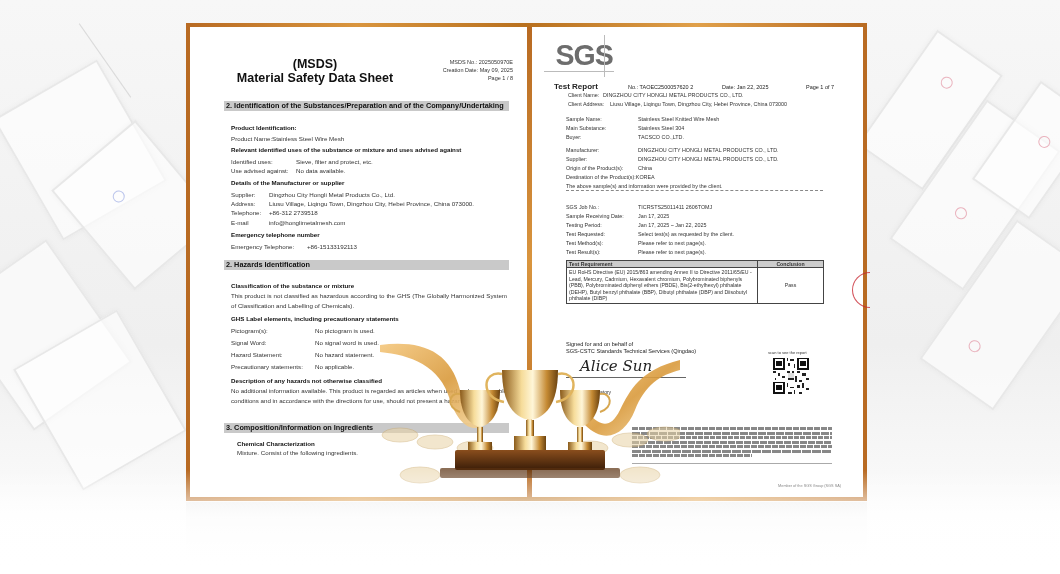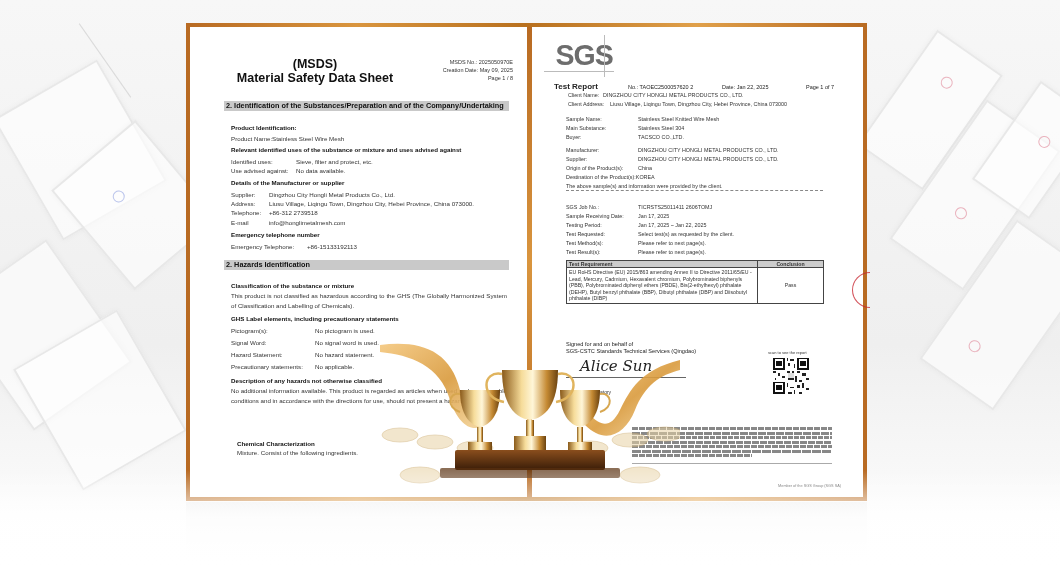--- a/index.html
+++ b/index.html
@@ -139,20 +139,21 @@
       <div class="sub-h" style="top:255px;">Classification of the substance or mixture</div>
       <div class="para" style="top:264px;">This product is not classified as hazardous according to the GHS (The Globally Harmonized System of Classification and Labelling of Chemicals).</div>
       <div class="sub-h" style="top:288px;">GHS Label elements, including precautionary statements</div>
       <div class="row" style="top:300px;"><span class="k" style="width:84px">Pictogram(s):</span><span>No pictogram is used.</span></div>
       <div class="row" style="top:312px;"><span class="k" style="width:84px">Signal Word:</span><span>No signal word is used.</span></div>
       <div class="row" style="top:324px;"><span class="k" style="width:84px">Hazard Statement:</span><span>No hazard statement.</span></div>
       <div class="row" style="top:336px;"><span class="k" style="width:84px">Precautionary statements:</span><span>No applicable.</span></div>
       <div class="sub-h" style="top:350px;">Description of any hazards not otherwise classified</div>
       <div class="para" style="top:359px;">No additional information available. This product is regarded as articles when used under reasonable conditions and in accordance with the directions for use, should not present a hazard.</div>
 
+      <div class="sec-bar" style="top:396px;">3. Composition/Information on Ingredients</div>
       <div class="sub-h" style="top:413px;left:47px;">Chemical Characterization</div>
       <div class="row" style="top:422px;left:47px;">Mixture. Consist of the following ingredients.</div>
     </div>
 
     <div class="frame-divider"></div>
 
     <div class="page right">
       <div class="sgs-logo">SGS</div>
       <div class="sgs-line"></div>
       <div class="sgs-vline"></div>

